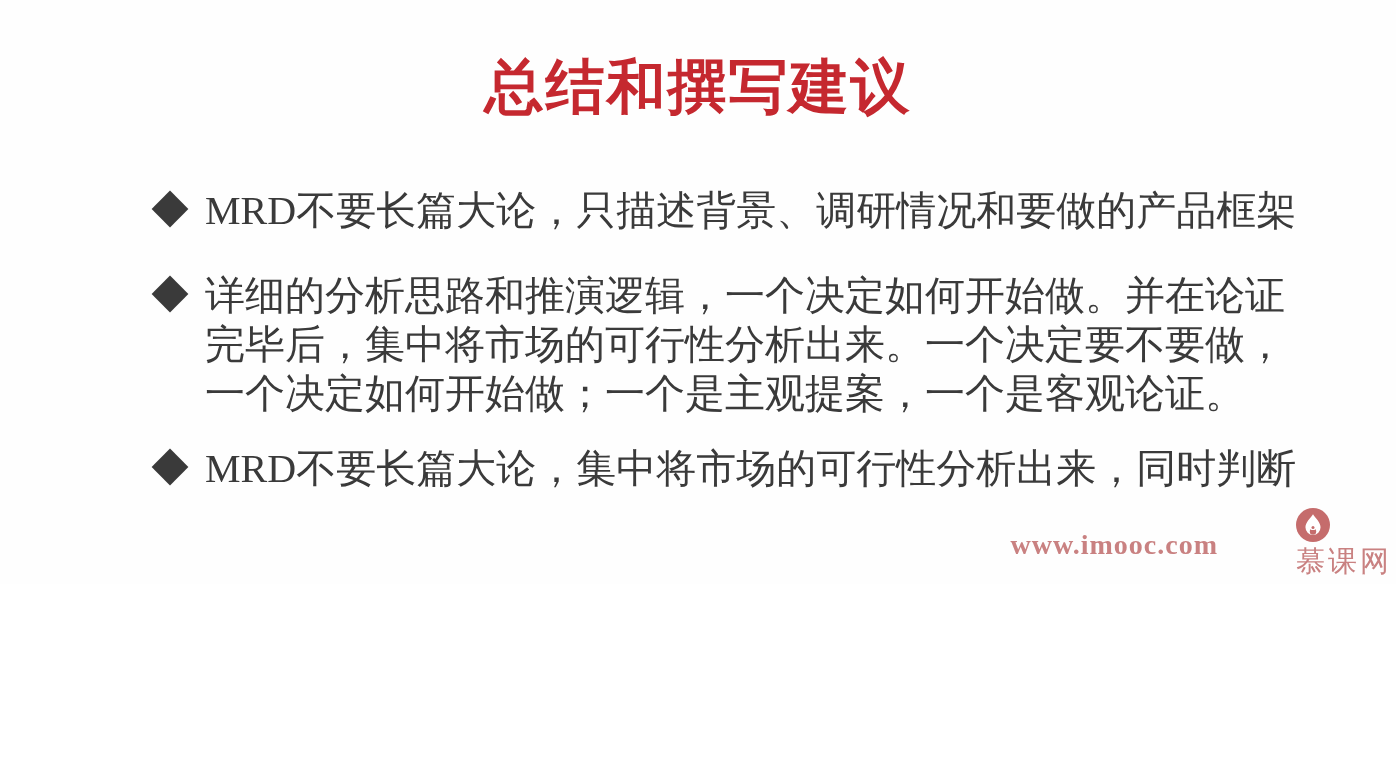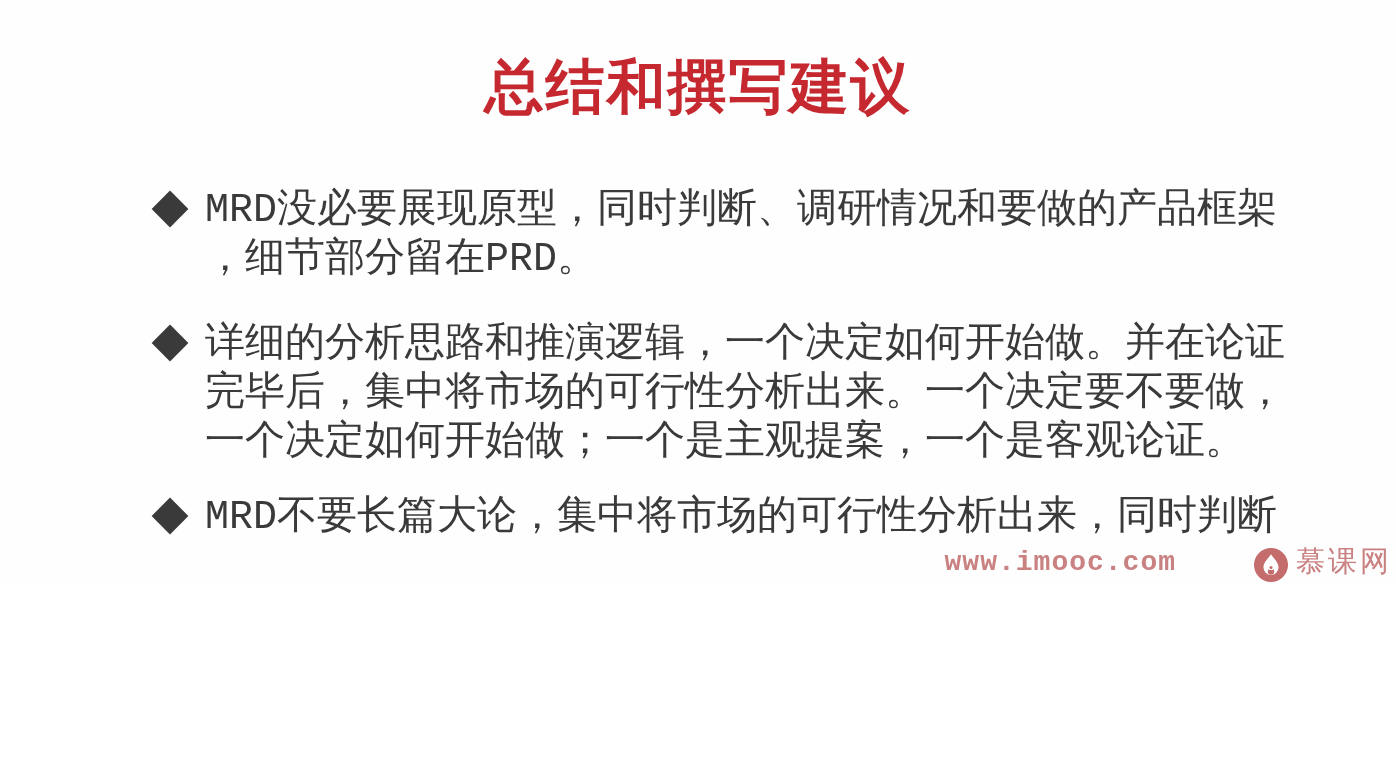--- a/index.html
+++ b/index.html
@@ -2,21 +2,21 @@
 <html style="--background: #fefefe; --title-red: #c5282f; --body-text: #3a3a3a; --watermark: #c98181; --logo-circle: #c56c6c;"><head>
 <meta charset="utf-8">
 <style>
   html, body { margin: 0; padding: 0; }
   .slide {
     position: relative;
     width: 1396px;
     height: 584px;
     background: var(--background, #fefefe);
     overflow: hidden;
-    font-family: Liberation Mono, monospace;
+    font-family: Liberation Serif, serif;
   }
   .title {
     position: absolute;
     top: 48px;
     left: 0;
     width: 100%;
     text-align: center;
     font-size: 59px;
     font-weight: 700;
     letter-spacing: 2px;
@@ -65,21 +65,22 @@
   }
   .url {
     font-size: 28px;
     font-weight: 700;
     letter-spacing: 1px;
     color: var(--watermark, #c98181);
     margin-right: 78px;
   }
   .brand {
     display: flex;
-    align-items: flex-end;
+    align-items: flex-start;
+    flex-direction: column;
   }
   .logo { display: block; margin-right: 8px; }
   .logo .logo-circle { fill: var(--logo-circle, #c56c6c); }
   .logo .logo-flame { fill: #ffffff; }
   .logo .logo-notch { fill: var(--logo-circle, #c56c6c); }
   .brand-name {
     font-size: 29px;
     letter-spacing: 3px;
     color: var(--watermark, #c98181);
   }
@@ -91,22 +92,21 @@
 
   <div class="title">总结和撰写建议</div>
 
   <div class="content">
 
     <div class="bullet">
       <div class="marker-box">
         <span class="marker"></span>
       </div>
       <div class="bullet-text">
-        <div class="line">MRD没必要展现原型，同时判断、调研情况和要做的产品框架</div>
-        <div class="line">，细节部分留在PRD。</div>
+        <div class="line">MRD不要长篇大论，只描述背景、调研情况和要做的产品框架</div>
       </div>
     </div>
 
     <div class="bullet">
       <div class="marker-box">
         <span class="marker"></span>
       </div>
       <div class="bullet-text">
         <div class="line">详细的分析思路和推演逻辑，一个决定如何开始做。并在论证</div>
         <div class="line">完毕后，集中将市场的可行性分析出来。一个决定要不要做，</div>

